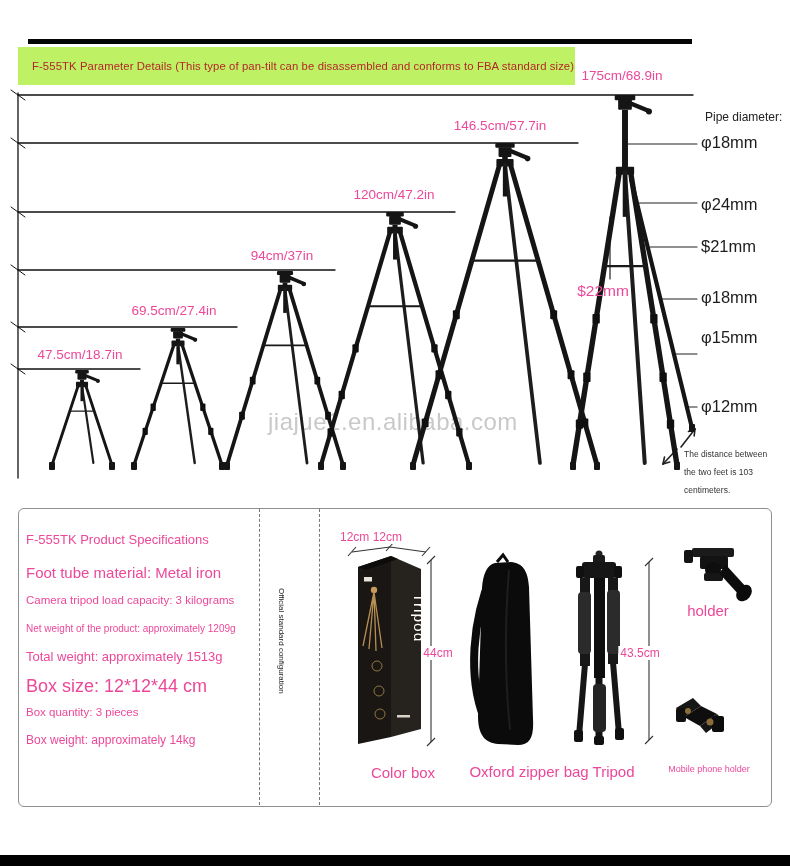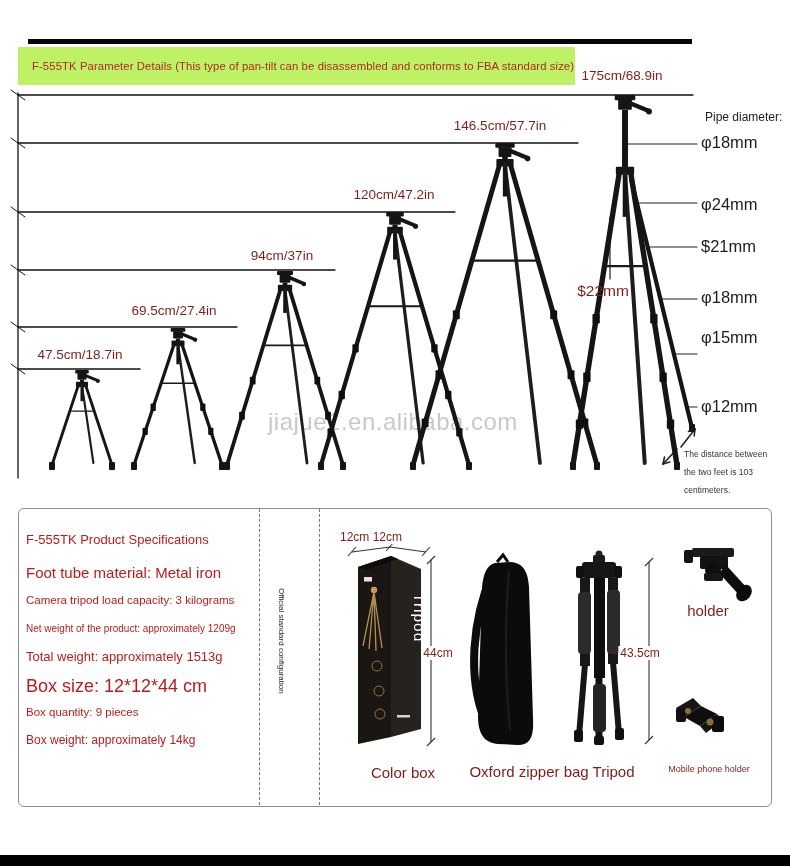--- a/index.html
+++ b/index.html
@@ -4,29 +4,29 @@
 <style>
   html,body{margin:0;padding:0;background:#fff;}
   .page{position:relative;width:790px;height:866px;background:#fff;overflow:hidden;
         font-family:"Liberation Sans",sans-serif;color:#222;}
   .abs{position:absolute;}
   .topline{left:28px;top:39px;width:664px;height:5px;background:#050505;}
   .banner{left:18px;top:47px;width:557px;height:38px;background:#bef264;display:flex;align-items:center;}
   .banner span{color:#b5262a;font-size:11.3px;padding-left:14px;letter-spacing:.1px;}
   .watermark{left:268px;top:408px;font-size:24px;color:#c9c9c9;letter-spacing:.5px;z-index:1;}
   svg.canvas{left:0;top:0;z-index:2;pointer-events:none;}
-  .lbl{z-index:3;white-space:nowrap;color:#7f1d1d;}
+  .lbl{z-index:3;white-space:nowrap;color:#ec4899;}
   .hlabel{font-size:13.5px;transform:translateX(-50%);}
   .pipetitle{left:705px;top:110px;font-size:12px;color:#222;}
   .pipelbl{left:701px;font-size:16.5px;color:#1d1d1d;}
   .col22{left:603px;top:282px;font-size:15.5px;transform:translateX(-50%);}
   .feetnote{left:684px;top:445px;width:92px;font-size:8.5px;line-height:18px;color:#333;white-space:normal;}
   .specbox{left:18px;top:508px;width:752px;height:297px;border:1px solid #8f8f8f;border-radius:6px;z-index:2;}
   .dashline{top:509px;height:296px;border-left:1px dashed #777;z-index:3;}
-  .spec{left:26px;color:#b91c1c;z-index:3;white-space:nowrap;}
+  .spec{left:26px;color:#ec4899;z-index:3;white-space:nowrap;}
   .title{font-size:13px;}
   .s15{font-size:15px;} .s115{font-size:11.5px;} .s10{font-size:10px;}
   .s135{font-size:13px;} .s155{font-size:18px;} .s12{font-size:12px;}
   .vconfig{left:276px;top:588px;height:145px;writing-mode:vertical-rl;font-size:8px;
            line-height:10px;color:#222;z-index:3;letter-spacing:0;}
   .dim{font-size:12px;background:#fff;padding:0 2px;z-index:4;transform:translateX(-50%);}
   .caption{font-size:15px;transform:translateX(-50%);z-index:3;}
   .capsmall{font-size:9px;transform:translateX(-50%);z-index:3;}
   .bottombar{left:0;top:855px;width:790px;height:11px;background:#000;}
 </style>
@@ -272,21 +272,21 @@
   <div class="abs specbox"></div>
   <div class="abs dashline" style="left:259px"></div>
   <div class="abs dashline" style="left:319px"></div>
 
   <div class="abs spec title" style="top:532px">F-555TK Product Specifications</div>
   <div class="abs spec s15" style="top:564px">Foot tube material: Metal iron</div>
   <div class="abs spec s115" style="top:594px">Camera tripod load capacity: 3 kilograms</div>
   <div class="abs spec s10" style="top:623px">Net weight of the product: approximately 1209g</div>
   <div class="abs spec s135" style="top:649px">Total weight: approximately 1513g</div>
   <div class="abs spec s155" style="top:676px">Box size: 12*12*44 cm</div>
-  <div class="abs spec s115" style="top:706px">Box quantity: 9 pieces</div>
+  <div class="abs spec s115" style="top:706px">Box quantity: 3 pieces</div>
   <div class="abs spec s12" style="top:733px">Box weight: approximately 14kg</div>
 
   <div class="abs vconfig">Official standard configuration</div>
 
   <div class="abs lbl dim" style="left:371px;top:530px">12cm 12cm</div>
   <div class="abs lbl dim" style="left:438px;top:646px">44cm</div>
   <div class="abs lbl dim" style="left:640px;top:646px">43.5cm</div>
   <div class="abs lbl caption" style="left:403px;top:764px">Color box</div>
   <div class="abs lbl caption" style="left:552px;top:763px">Oxford zipper bag Tripod</div>
   <div class="abs lbl caption" style="left:708px;top:602px">holder</div>

